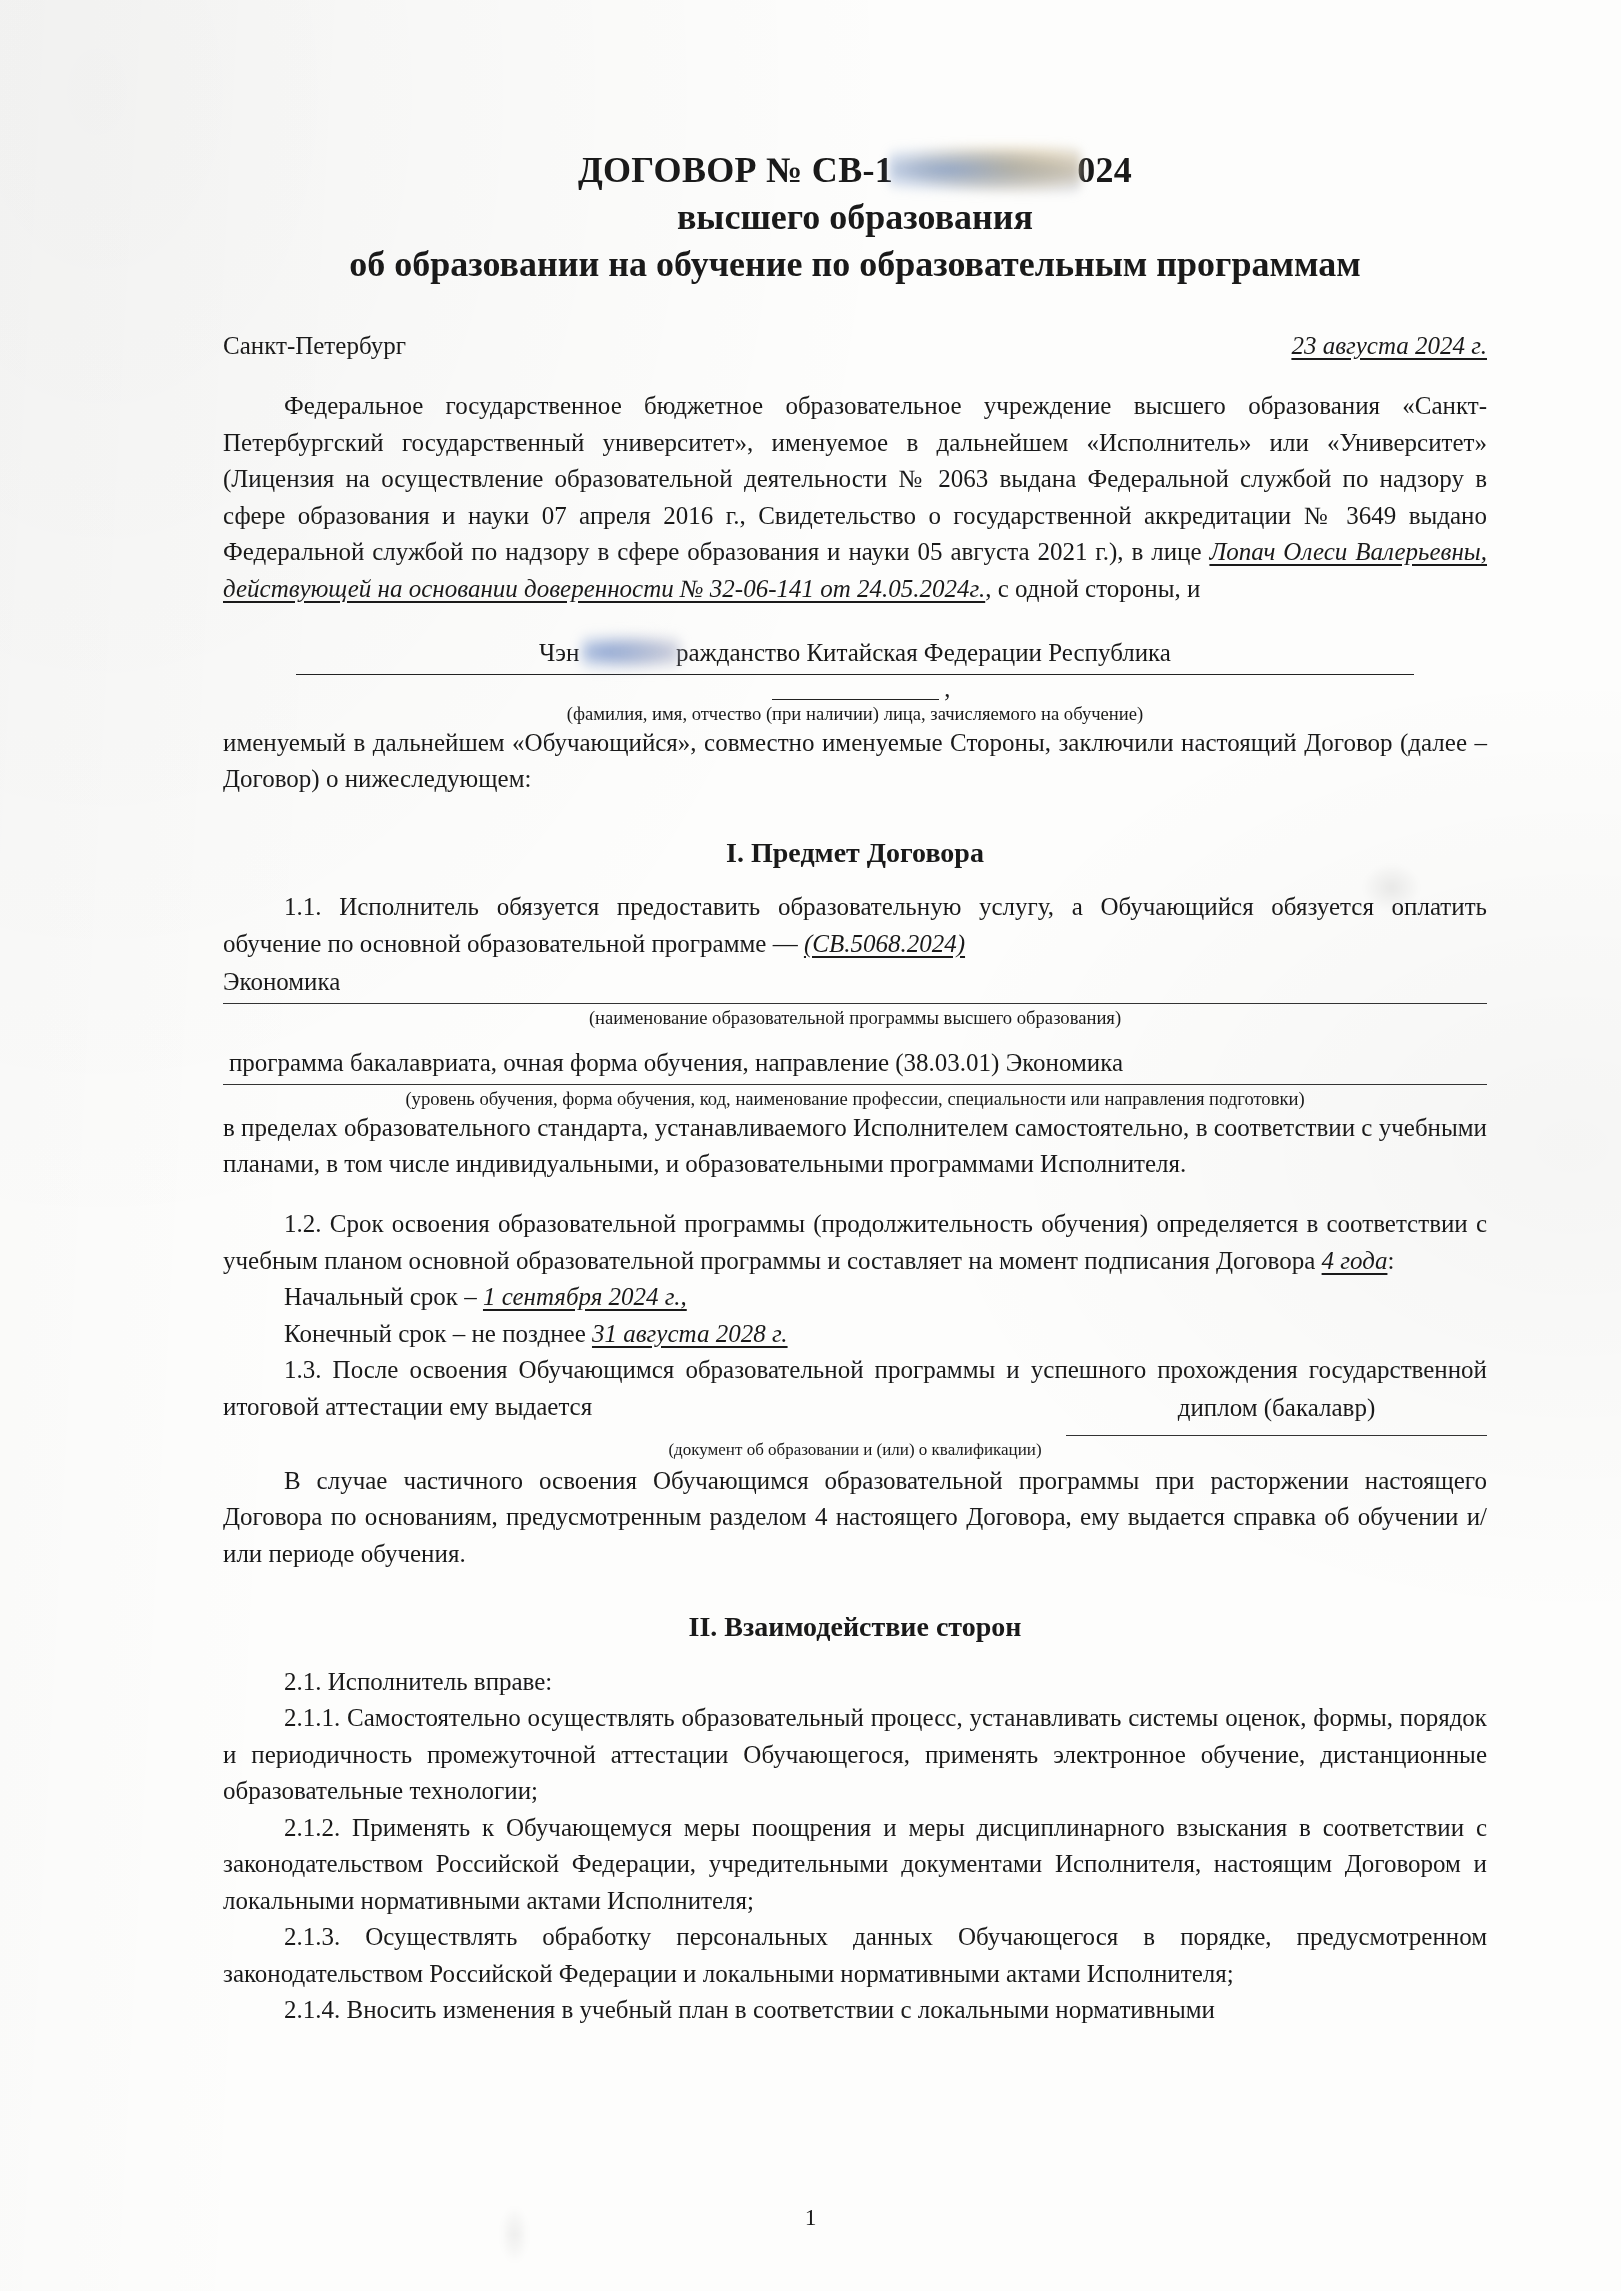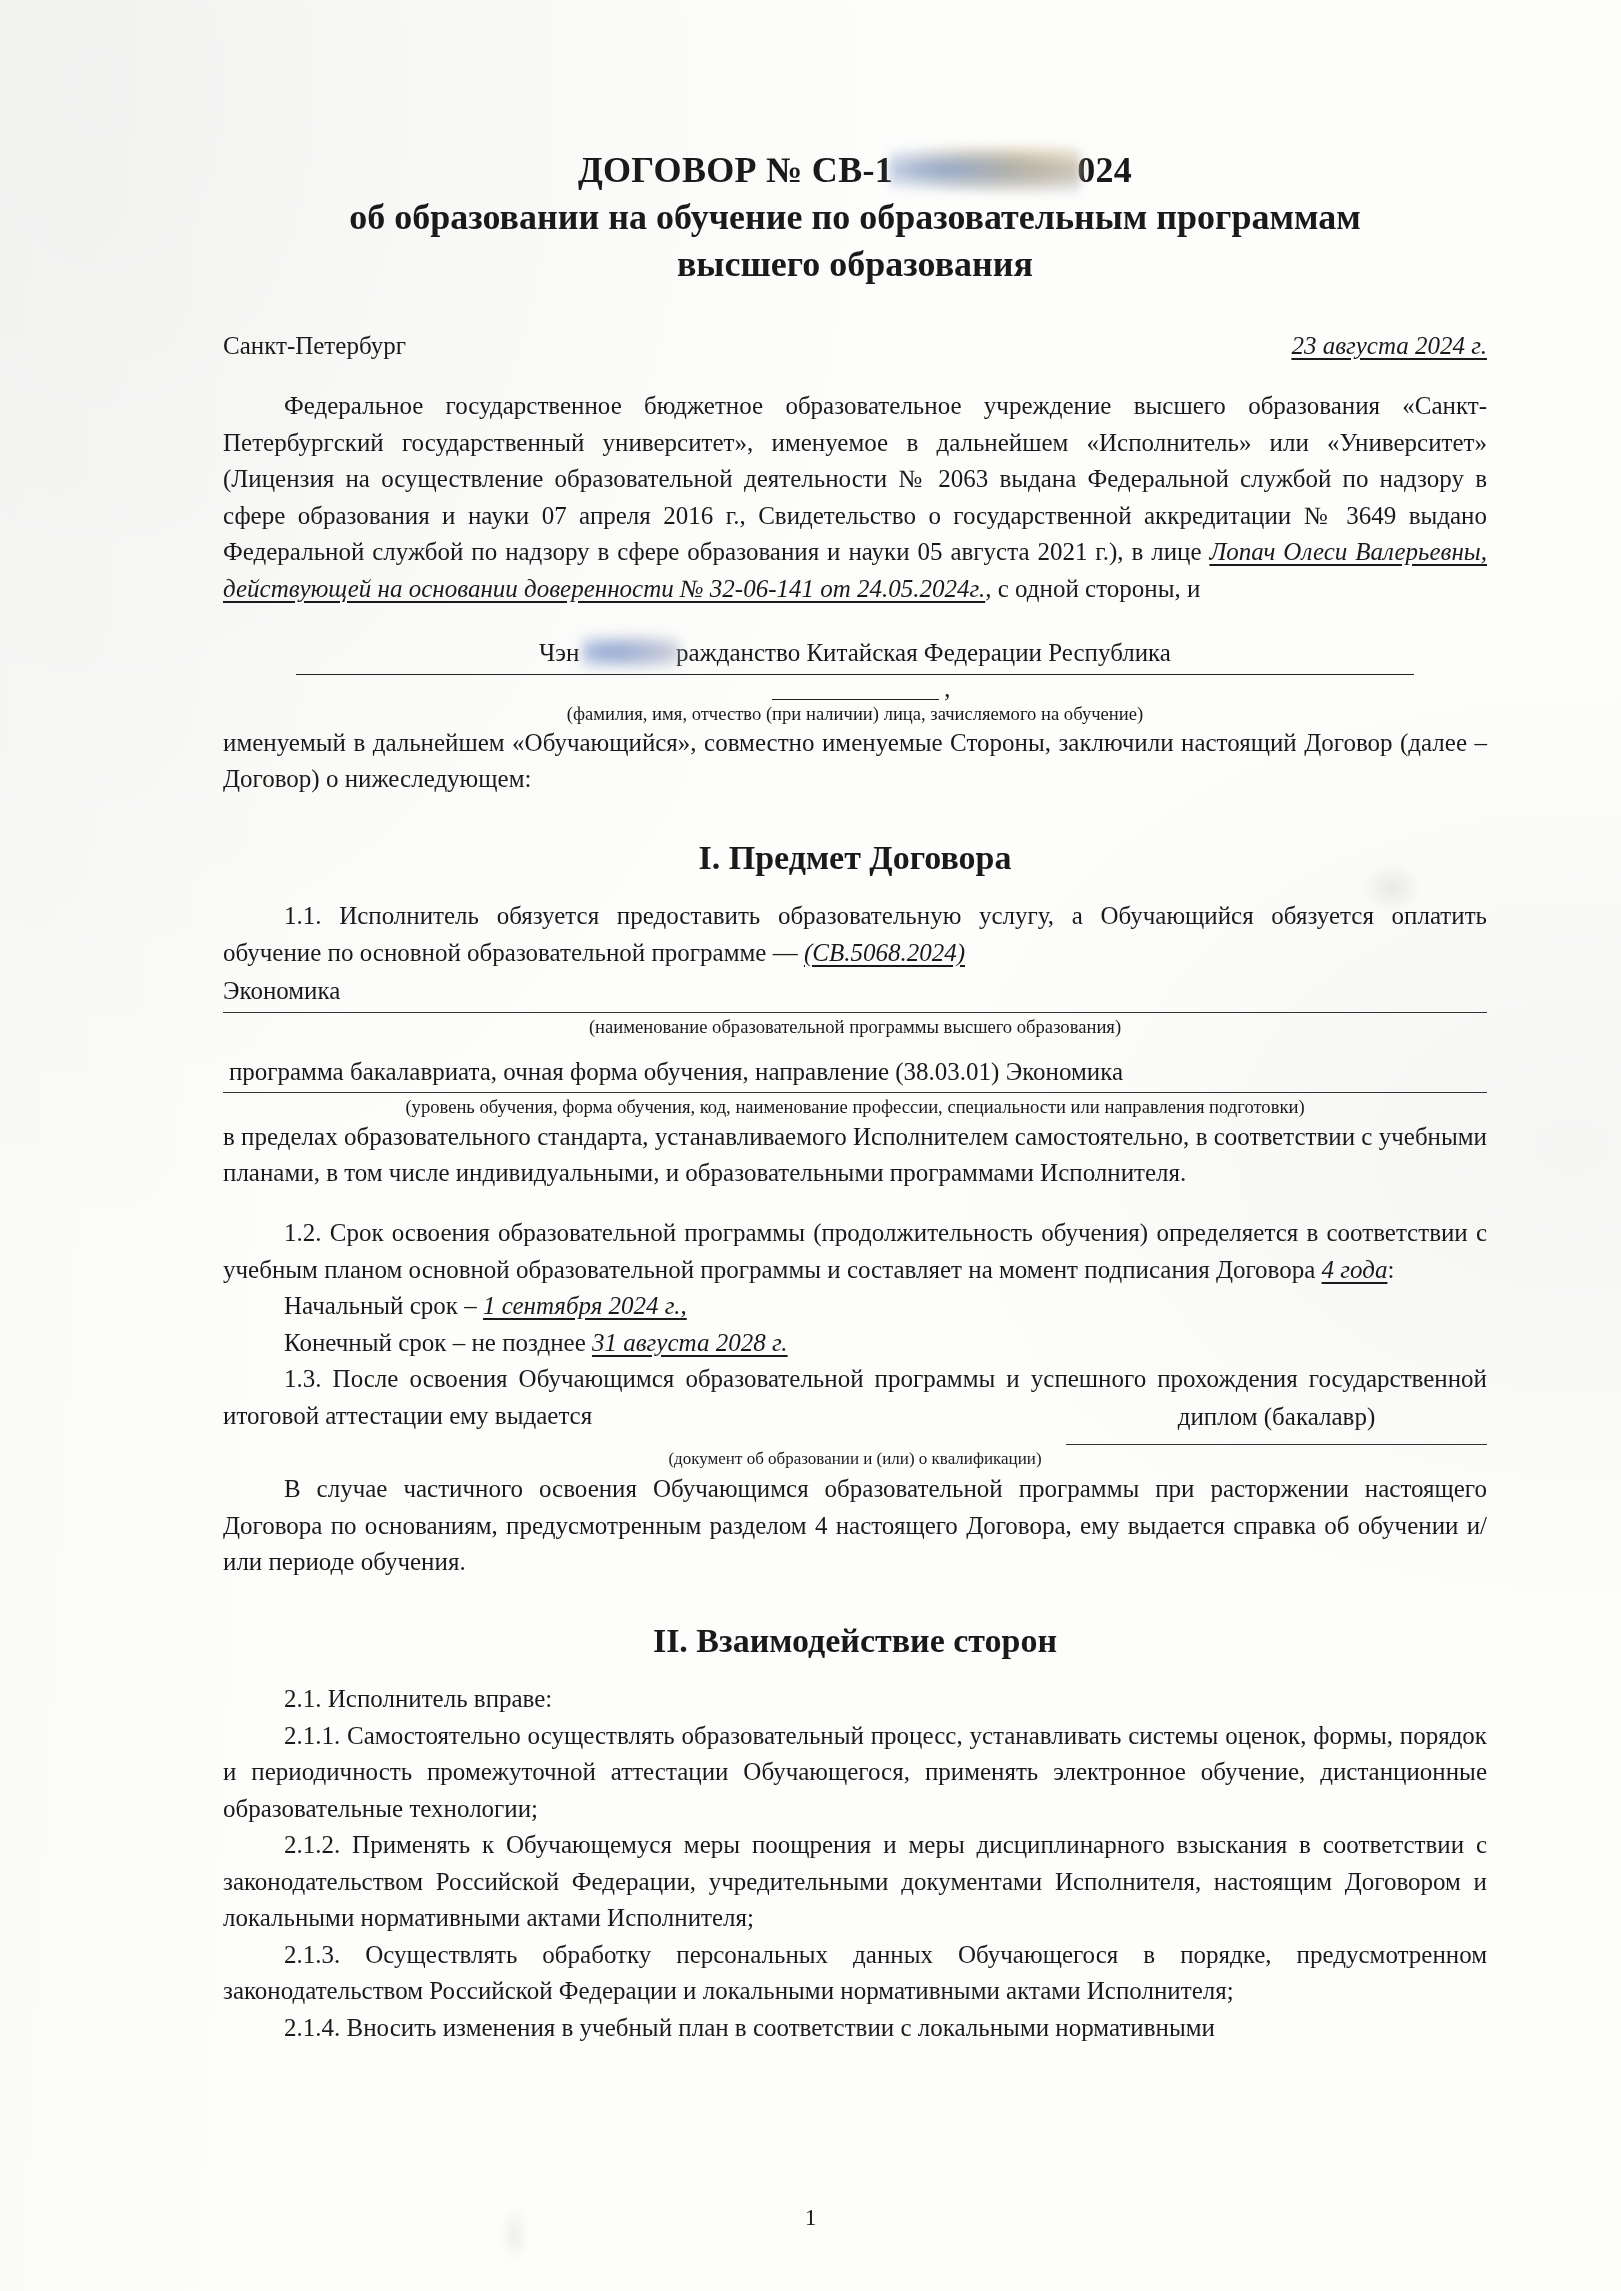--- a/index.html
+++ b/index.html
@@ -77,21 +77,21 @@
     margin: 0;
     text-indent: 61px;
   }
   p.tight { margin: 0; }
   .blk { margin-top: 23.5px; }
   .center-h {
     text-align: center;
     font-weight: bold;
     margin-top: 35px;
     margin-bottom: 15.7px;
-    font-size: 34px;
+    font-size: 28px;
   }
   .small-note {
     text-align: center;
     font-size: 18.6px;
     line-height: 1.25;
     margin-top: 2px;
   }
   .name-line {
     margin-top: 27.4px;
     text-align: center;
@@ -179,22 +179,22 @@
 
   <div class="smudge1"></div>
   <div class="smudge2"></div>
 
   <div class="sheet">
 
     <div class="title">
       <div class="num-line">
         <span>ДОГОВОР № СВ-1</span><span class="redact">XXXXXXX</span><span>024</span>
       </div>
+      <div>высшего образования</div>
       <div>об образовании на обучение по образовательным программам</div>
-      <div>высшего образования</div>
     </div>
 
     <div class="row-city">
       <span>Санкт-Петербург</span>
       <span class="u">23 августа 2024 г.</span>
     </div>
 
     <div class="blk">
       <p class="just"><span>Федеральное государственное бюджетное образовательное учреждение высшего образования «Санкт-Петербургский государственный университет», именуемое в дальнейшем «Исполнитель» или «Университет» (Лицензия на осуществление образовательной деятельности № 2063 выдана Федеральной службой по надзору в сфере образования и науки 07 апреля 2016 г., Свидетельство о государственной аккредитации № 3649 выдано Федеральной службой по надзору в сфере образования и науки 05 августа 2021 г.), в лице </span><span class="u">Лопач Олеси Валерьевны, действующей на основании доверенности № 32-06-141 от 24.05.2024г.</span><span>, с одной стороны, и</span></p>
     </div>

